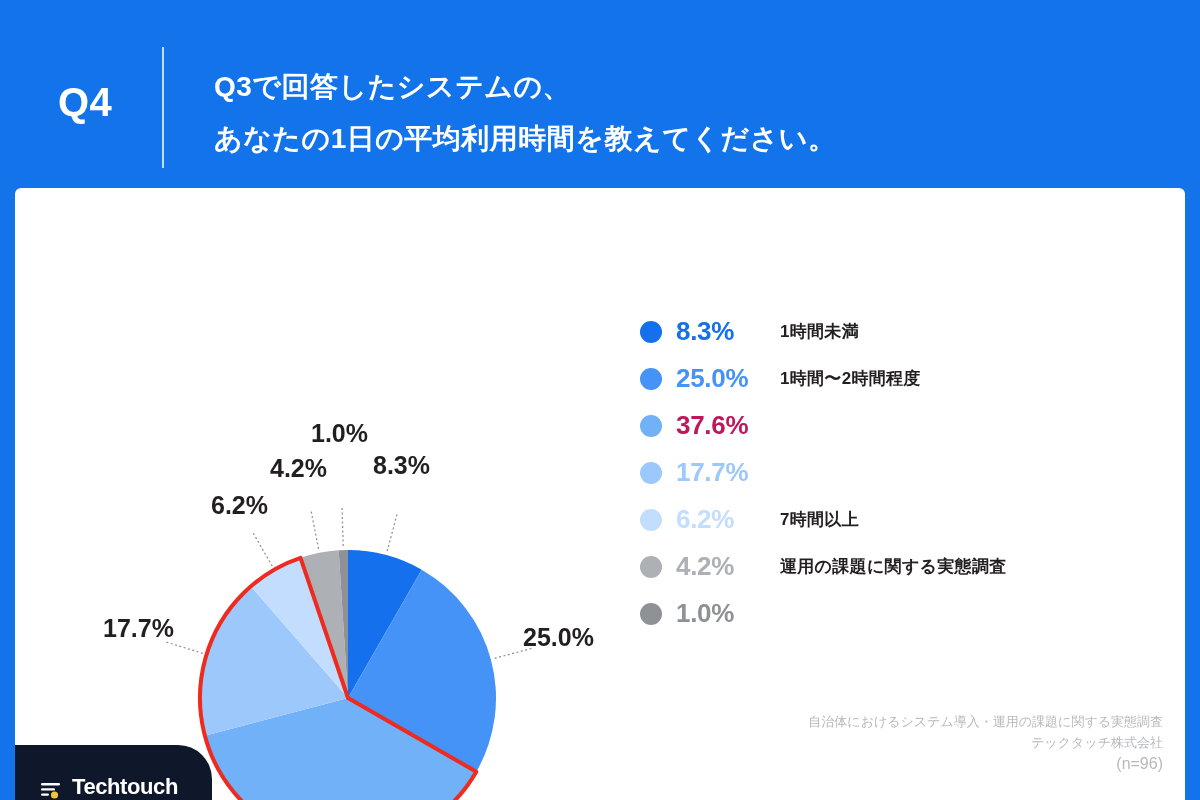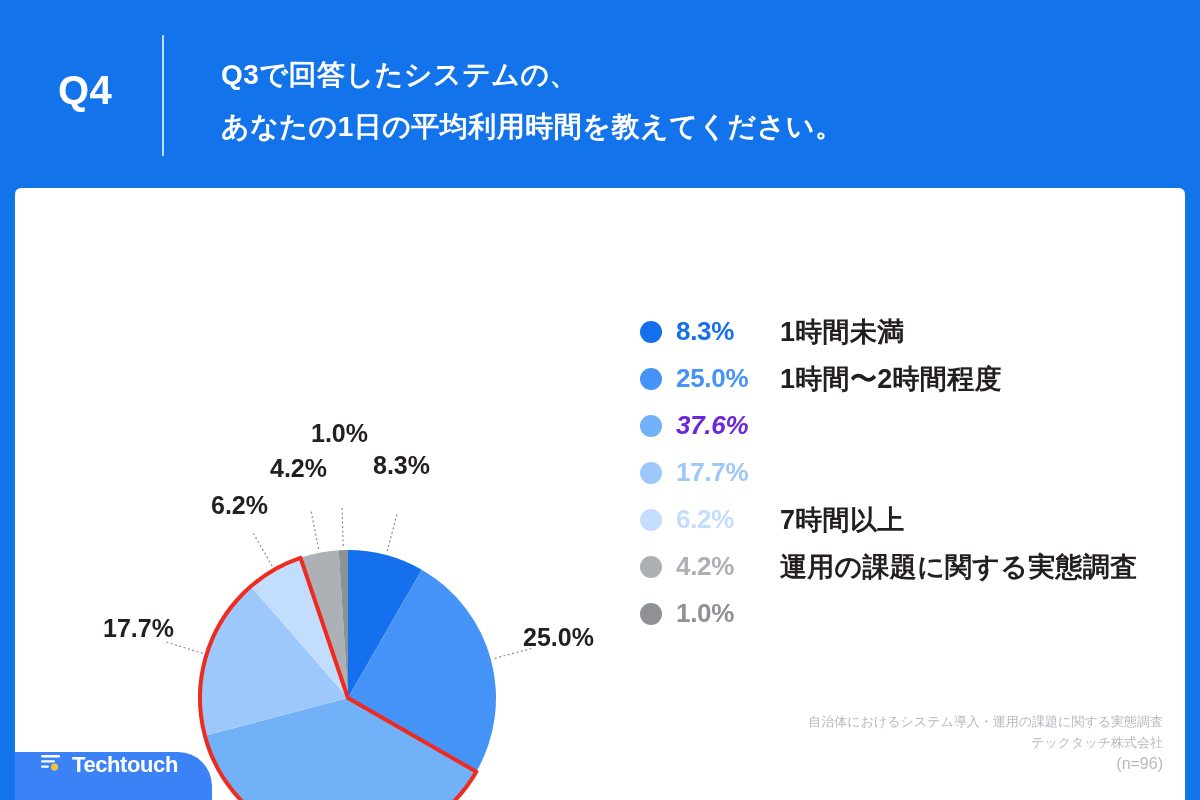--- a/index.html
+++ b/index.html
@@ -5,37 +5,37 @@
   * { margin:0; padding:0; box-sizing:border-box; }
   html, body {
     width:1200px; height:800px;
     font-family:"Liberation Sans","DejaVu Sans",sans-serif;
     overflow:hidden;
   }
   body { background:#1273EB; position:relative; }
 
   
   #header {
-    position:absolute; left:0; top:0; width:1200px; height:188px;
+    position:absolute; left:0; top:12px; width:1200px; height:188px;
   }
   #q-number {
     position:absolute; left:58px; top:70px;
     font-size:40px; font-weight:bold; color:#ffffff;
     letter-spacing:0.5px; line-height:1;
   }
   #header-divider {
     position:absolute; left:162px; top:35px;
     width:2px; height:121px; background:rgba(255,255,255,0.75);
   }
   #header-title {
     position:absolute; left:214px; top:49px; width:900px;
     color:#ffffff; font-size:28px; font-weight:bold;
     line-height:52px; letter-spacing:0.5px;
   }
-  .title-line { display:block; white-space:nowrap;margin-left:7px; }
+  .title-line { display:block; white-space:nowrap; }
 
   
   #card {
     position:absolute; left:15px; top:188px;
     width:1170px; height:612px;
     background:#ffffff;
     border-top-left-radius:6px; border-top-right-radius:6px;
     overflow:hidden;
   }
 
@@ -63,40 +63,40 @@
   .legend-dot {
     width:22px; height:22px; border-radius:50%;
     flex:0 0 22px; margin-right:14px;
   }
   .legend-pct {
     width:104px; flex:0 0 104px;
     font-size:26px; font-weight:bold;
     text-align:left; letter-spacing:-0.3px;
   }
   .legend-label {
-    font-size:27px; font-weight:bold; color:#231f20;
+    font-size:17px; font-weight:bold; color:#231f20;
     white-space:nowrap; letter-spacing:0.3px;
   }
 
   
   #footer {
     position:absolute; right:22px; bottom:26px;
     text-align:right; color:#b6b9bd;
     font-size:13px; line-height:21px;
   }
   #footer div { white-space:nowrap; }
   #footer .n-line { font-size:16px; }
 
   
   #logo-tab {
     position:absolute; left:0; bottom:0;
-    width:197px; height:48px;
-    background:#3b82f6;
+    width:197px; height:55px;
+    background:#0f172a;
     border-top-right-radius:34px;
-    display:flex; align-items:flex-start;
+    display:flex; align-items:flex-end;
   }
   #logo-mark {
     margin-left:26px; margin-right:7px;
     width:24px; height:20px; position:relative;
   }
   #logo-text {
     color:#ffffff; font-size:22px; font-weight:bold;
     letter-spacing:-0.4px;
   }
 </style>
@@ -152,21 +152,21 @@
         <span class="legend-pct" style="color: rgb(20, 112, 236);">8.3%</span>
         <span class="legend-label">1時間未満</span>
       </div>
       <div class="legend-row">
         <span class="legend-dot" style="background: rgb(70, 147, 247);"></span>
         <span class="legend-pct" style="color: rgb(70, 147, 247);">25.0%</span>
         <span class="legend-label">1時間〜2時間程度</span>
       </div>
       <div class="legend-row">
         <span class="legend-dot" style="background: rgb(113, 177, 248);"></span>
-        <span class="legend-pct" style="color: #6d28d9; font-style: italic;">37.6%</span>
+        <span class="legend-pct" style="color: #be185d;">37.6%</span>
       </div>
       <div class="legend-row">
         <span class="legend-dot" style="background: rgb(156, 200, 252);"></span>
         <span class="legend-pct" style="color: rgb(156, 200, 252);">17.7%</span>
       </div>
       <div class="legend-row">
         <span class="legend-dot" style="background: rgb(194, 221, 254);"></span>
         <span class="legend-pct" style="color: rgb(194, 221, 254);">6.2%</span>
         <span class="legend-label">7時間以上</span>
       </div>

